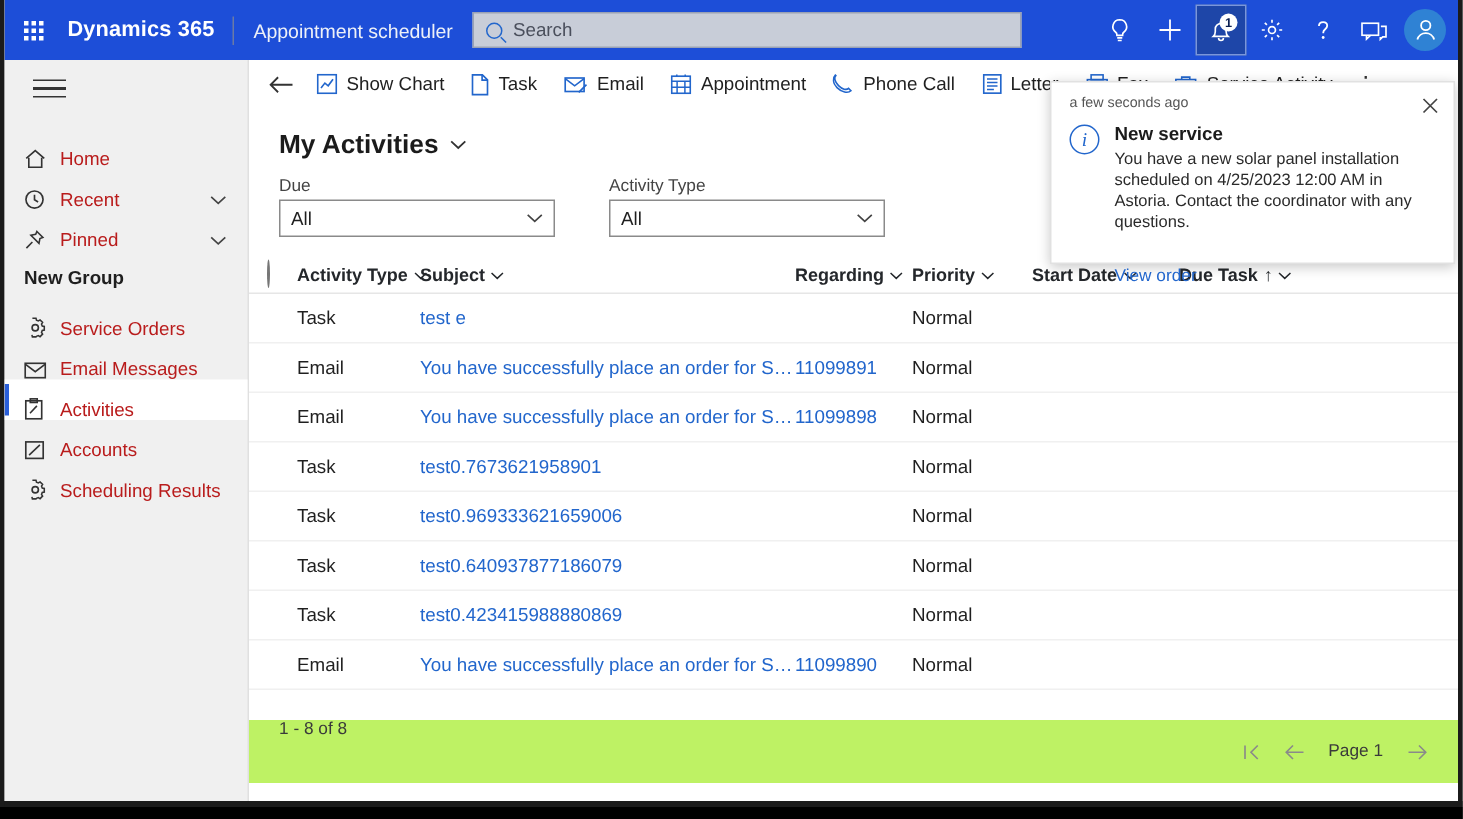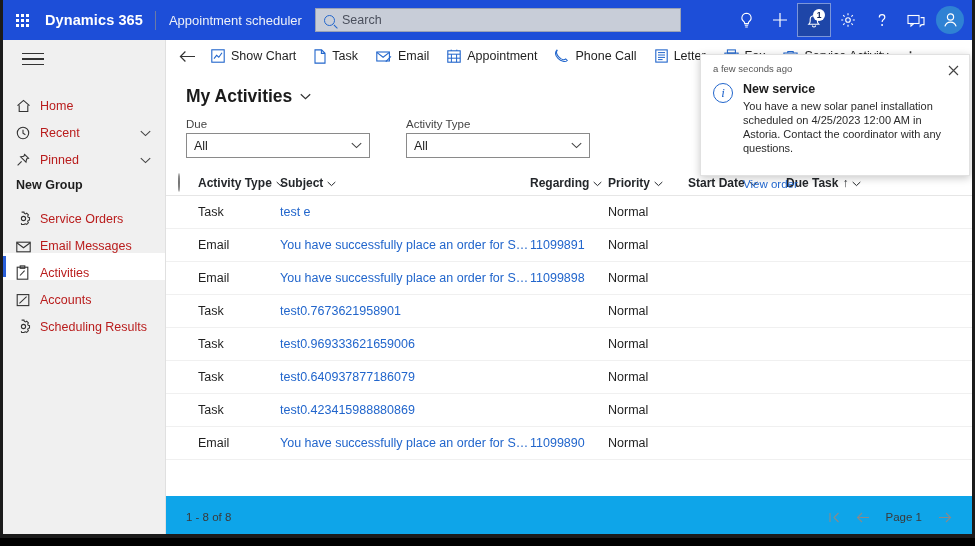--- a/index.html
+++ b/index.html
@@ -218,25 +218,25 @@
   .cell-pad { width: 20px; flex: none; }
   .c-type     { width: 82px; flex: none; }
   .c-subject  { width: 250px; flex: none; overflow: hidden;
                 text-overflow: ellipsis; white-space: nowrap; }
   .c-regard   { width: 78px; flex: none; }
   .c-priority { width: 80px; flex: none; }
   .c-start    { width: 98px; flex: none; }
   .c-due      { width: 96px; flex: none; }
 
   .grid-footer {
-    position: absolute; left: 0; bottom: 0;
+    position: absolute; left: 0; bottom: 16px;
     width: 806px; height: 42px;
-    display: flex; align-items: center;
+    display: flex; 
     padding: 0 20px 0 20px;
-    background: #0ea5e9;
+    background: #bef264;
   }
   .count-text { font-size: 11.5px; color: #3a3a3a; }
   .pager {
     margin-left: auto; display: flex; align-items: center; gap: 16px;
     color: #8a8a8a;
   }
   .pager .pbtn { display: flex; align-items: center; cursor: pointer; }
   .pager .plabel { font-size: 11.5px; color: #3a3a3a; }
 
   

